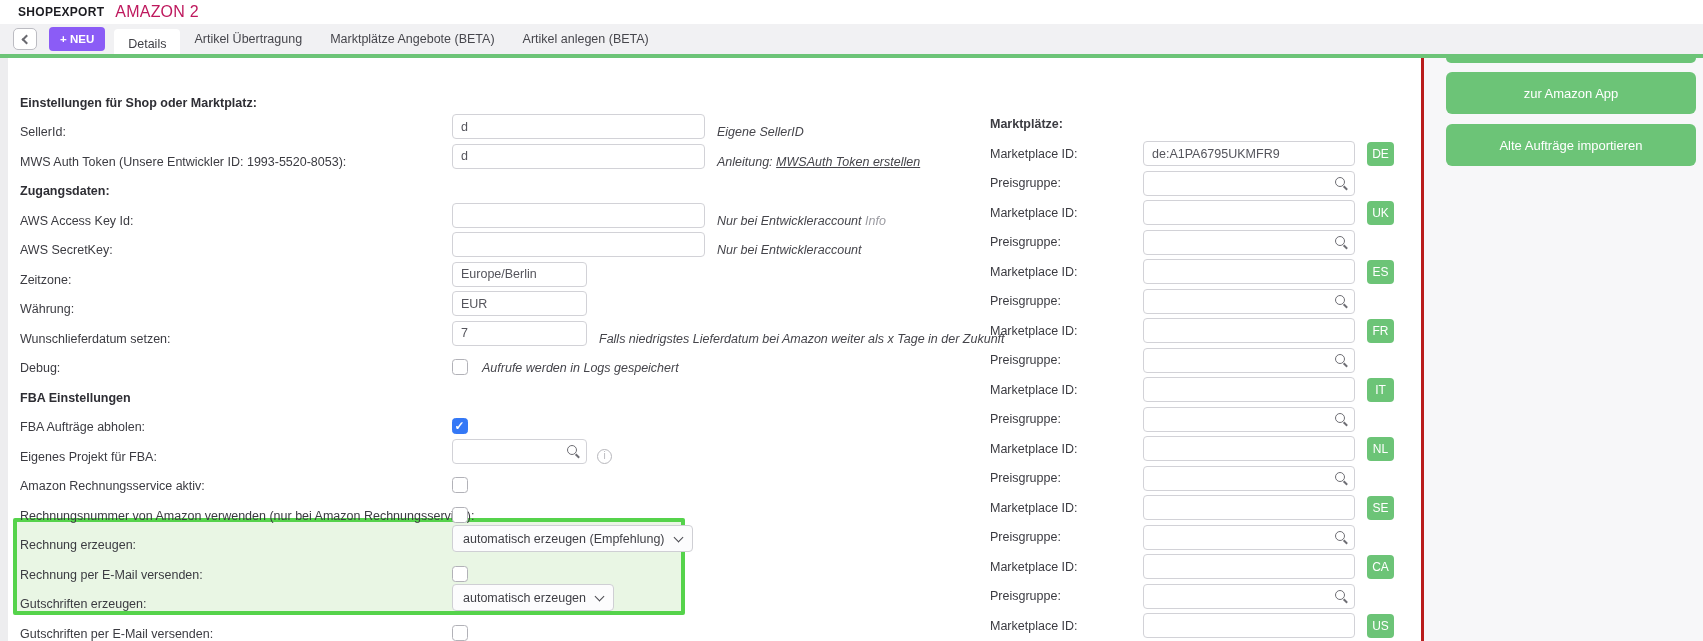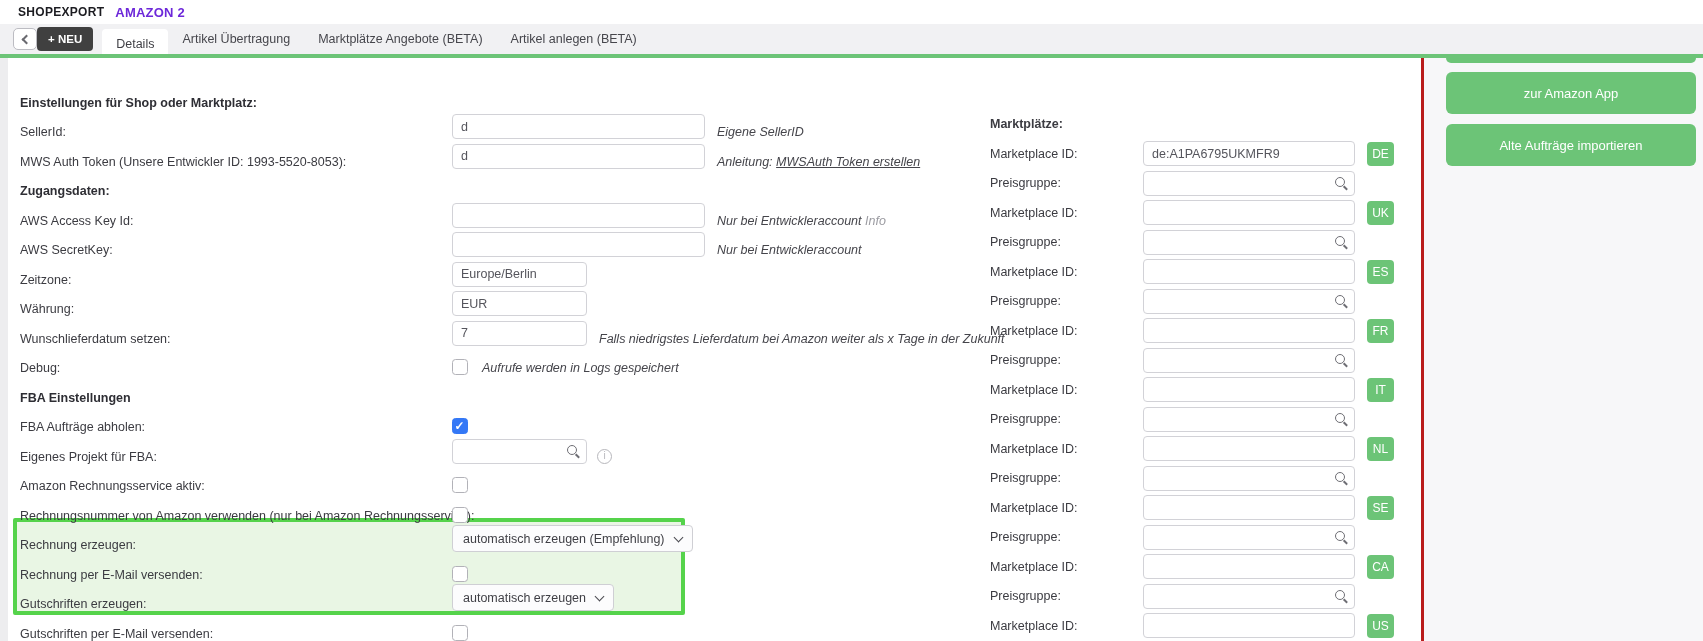--- a/index.html
+++ b/index.html
@@ -4,31 +4,31 @@
 <style>
   * { margin:0; padding:0; box-sizing:border-box; }
   html,body { width:1703px; height:641px; overflow:hidden;
     font-family:"Liberation Sans","DejaVu Sans",sans-serif; background:#fff; }
   .stage { position:relative; width:1703px; height:641px; }
 
   
   .topbar { position:absolute; top:0; left:0; width:100%; height:24px; background:#fff;
     display:flex; align-items:center; padding-left:18px; }
   .brand { font-size:12px; font-weight:bold; color:#1c1c21; letter-spacing:.3px; }
-  .context { font-size:13px; color:#6d28d9; margin-left:11px; letter-spacing:.2px;font-weight:bold; }
+  .context { font-size:16px; color:#be185d; margin-left:11px; letter-spacing:.2px; }
 
   
   .tabbar { position:absolute; top:24px; left:0; width:100%; height:30px; background:#f1f1f3;
     display:flex; align-items:center; }
   .backbtn { width:24px; height:22px; background:#fff; border:1px solid #bcbcc2; border-radius:5px;
     margin-left:13px; display:flex; align-items:center; justify-content:center; cursor:pointer; }
   .chev-left { width:7px; height:7px; border-left:2px solid #6a6a70; border-bottom:2px solid #6a6a70;
     transform:rotate(45deg); margin-left:3px; }
-  .newbtn { height:24px; background:#404040; color:#fff; border:none; border-radius:4px;
-    padding:0 11px; font-size:11.5px; font-weight:bold; display:flex;
+  .newbtn { height:24px; background:#8b5cf6; color:#fff; border:none; border-radius:4px;
+    margin-left:12px; padding:0 11px; font-size:11.5px; font-weight:bold; display:flex;
     align-items:center; cursor:pointer; }
   .tab { height:30px; display:flex; align-items:center; padding:0 14px; font-size:12.5px;
     color:#46464c; cursor:pointer; white-space:nowrap; }
   .tab.active { background:#fff; border-radius:4px 4px 0 0; margin-left:9px; color:#3f3f45;margin-top:10px; }
   .greenline { position:absolute; top:54px; left:0; width:100%; height:4px; background:#6cc477; }
 
   
   .gutter { position:absolute; top:58px; left:0; width:8px; bottom:0; background:#ededef; }
   .card { position:absolute; top:58px; left:8px; width:1413px; bottom:0; background:#fff; }
   .highlight-box { position:absolute; left:5px; top:460px; width:672px; height:97px;

